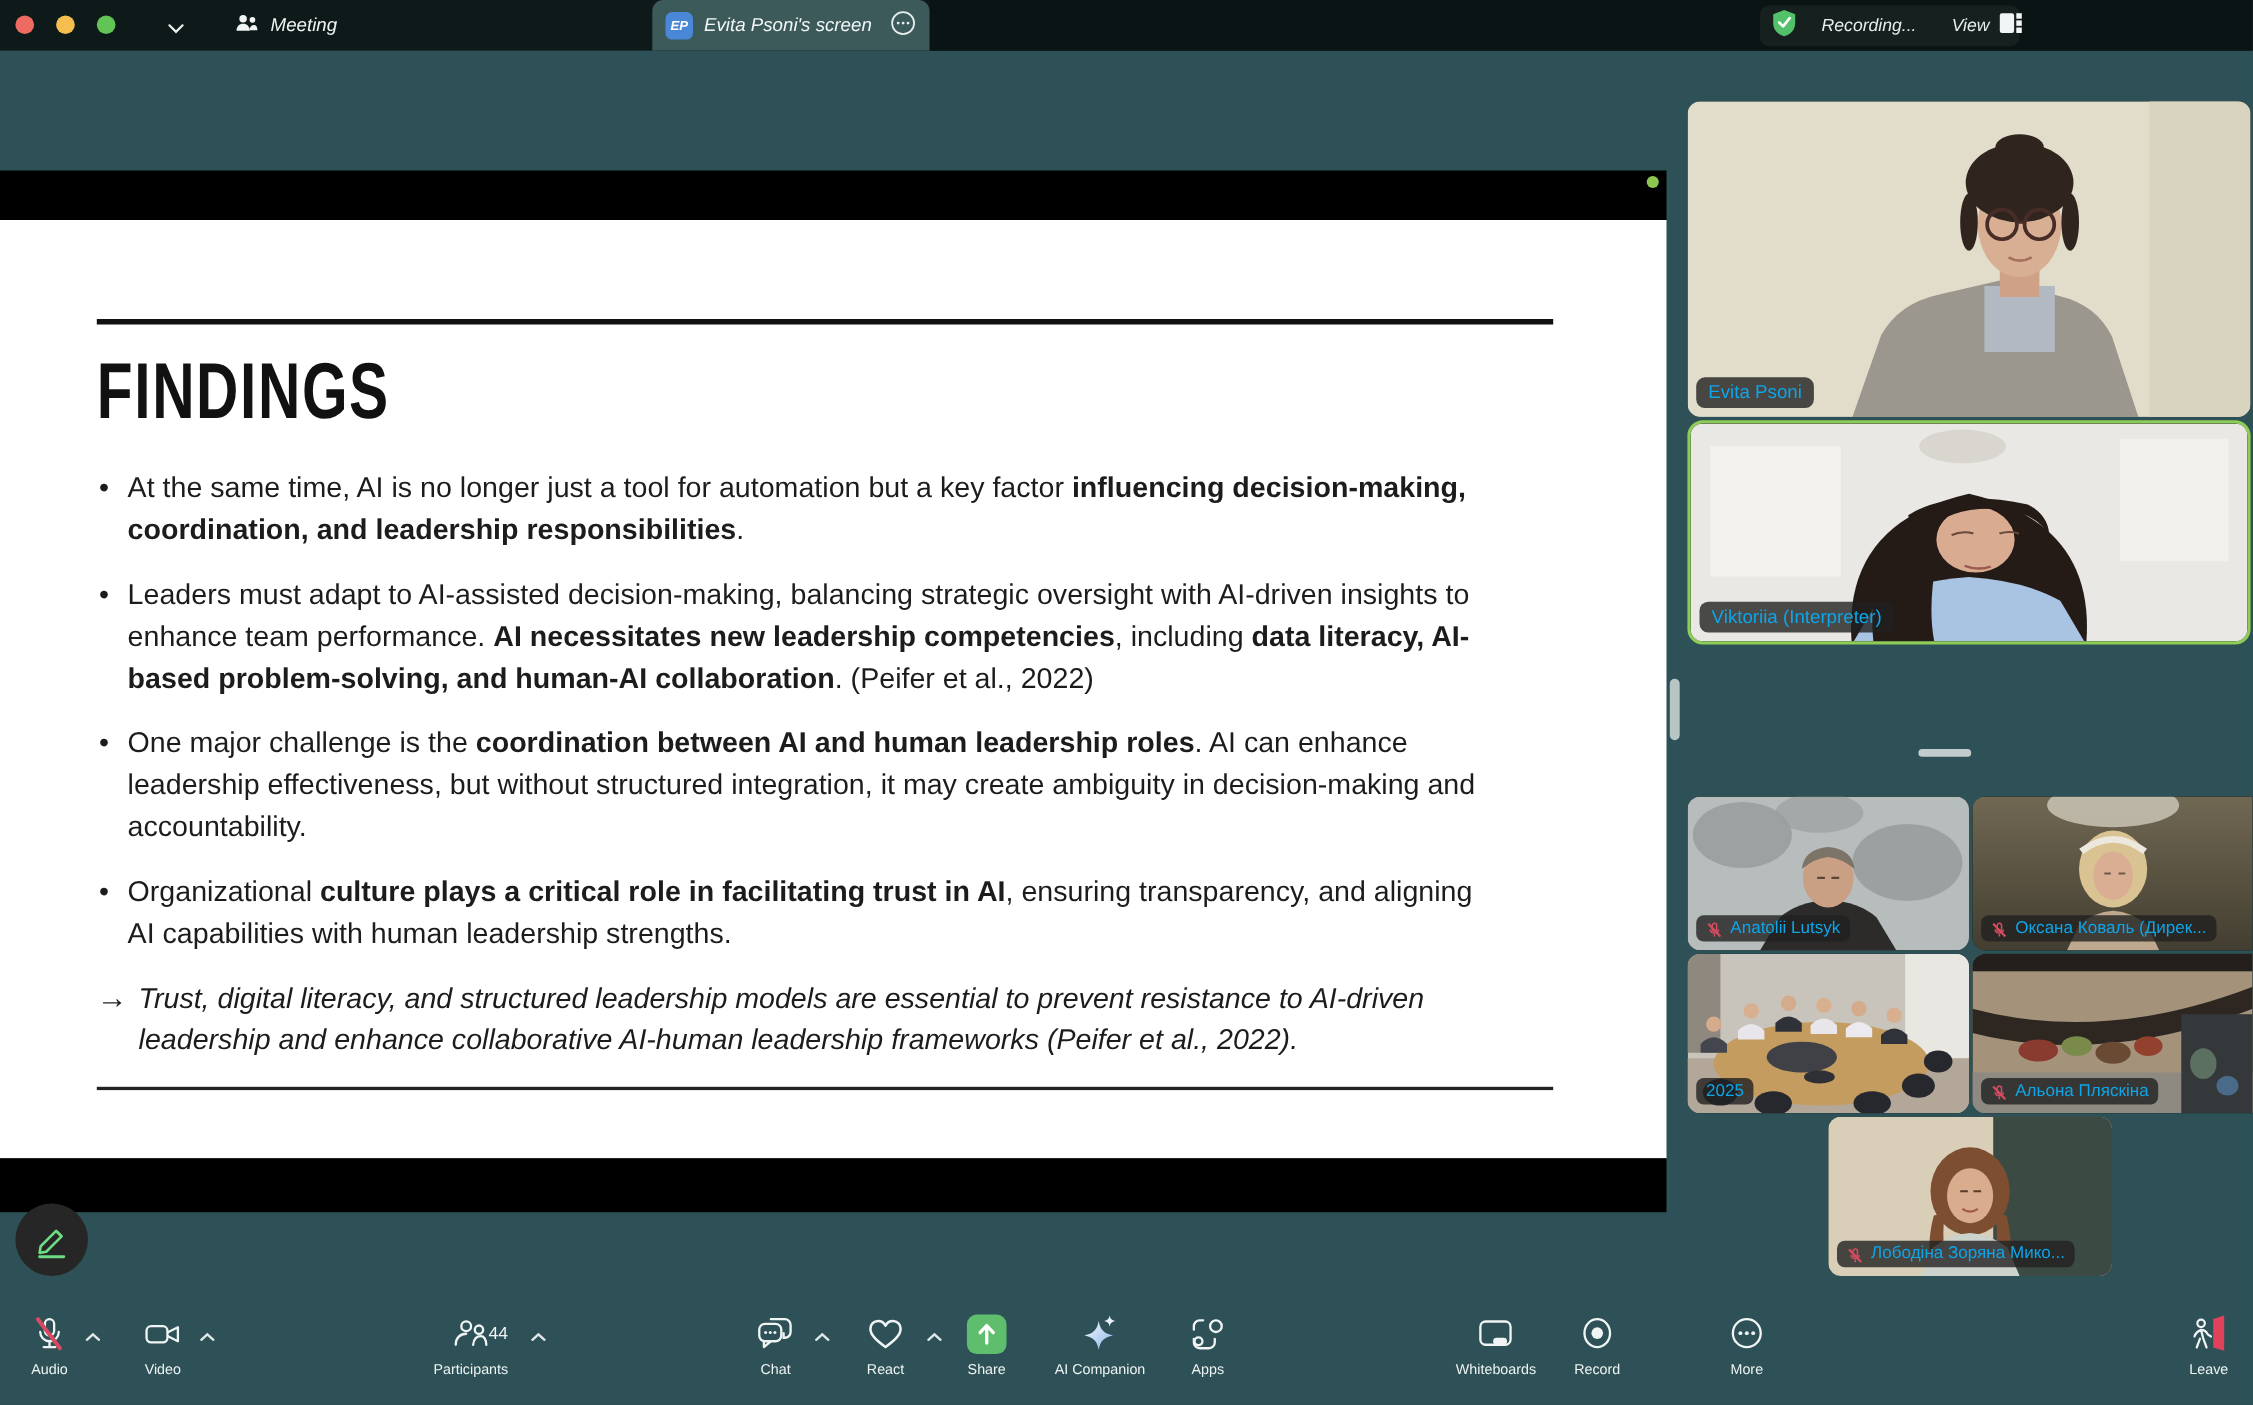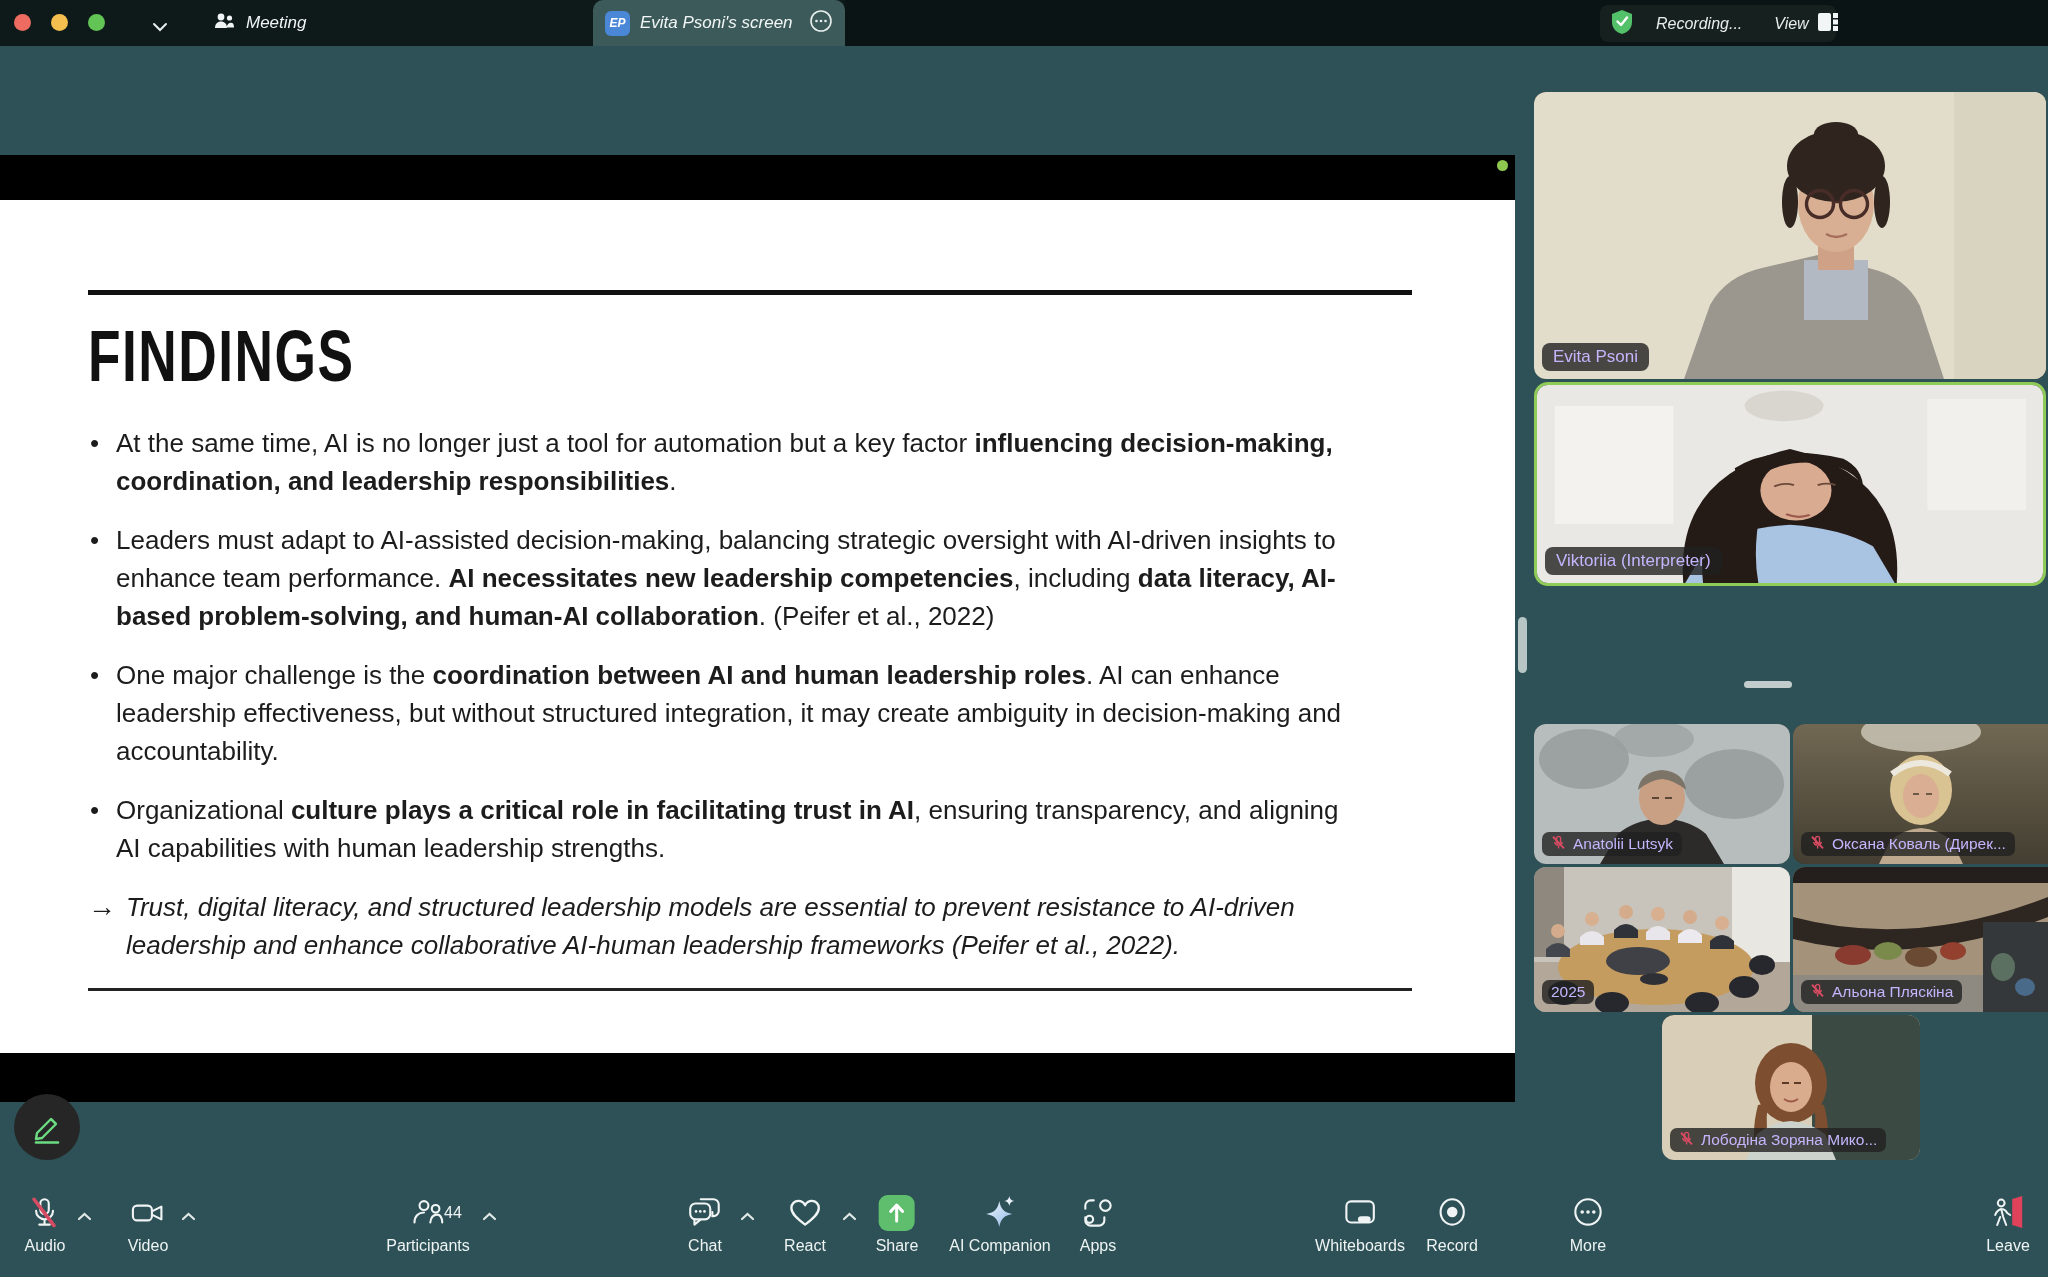--- a/index.html
+++ b/index.html
@@ -80,33 +80,33 @@
   .tile-evita     { left:1534px; top:92px;  width:512px; height:287px; }
   .tile-viktoriia { left:1534px; top:382px; width:512px; height:204px; border:3px solid #8fcb57; border-radius:14px; }
   .tile-anatolii  { left:1534px; top:724px; width:256px; height:140px; }
   .tile-oksana    { left:1793px; top:724px; width:255px; height:140px; border-radius:12px 0 0 12px; }
   .tile-2025      { left:1534px; top:867px; width:256px; height:145px; }
   .tile-alyona    { left:1793px; top:867px; width:255px; height:145px; border-radius:12px 0 0 12px; }
   .tile-lobodina  { left:1662px; top:1015px; width:258px; height:145px; }
   .name-chip {
     position:absolute; left:8px; bottom:8px; max-width:calc(100% - 12px);
     background:rgba(32,32,32,.8); border-radius:8px; padding:4px 11px;
-    display:flex; align-items:flex-start; gap:7px;
-    color:#c4b5fd; font-size:17px; white-space:nowrap; overflow:hidden;
+    display:flex; align-items:flex-end; gap:7px;
+    color:#0ea5e9; font-size:17px; white-space:nowrap; overflow:hidden;
   }
   .name-chip.small { font-size:15.5px; padding:3px 9px; border-radius:7px; }
   .drag-handle { position:absolute; left:1744px; top:681px; width:48px; height:7px; border-radius:4px; background:#c3cccc; }
 
   
   .toolbar-item {
     position:absolute; top:1192px; transform:translateX(-50%);
     display:flex; flex-direction:column; align-items:center; width:max-content; cursor:default;
   }
   .ti-icon { height:42px; display:flex; align-items:center; justify-content:center; }
-  .ti-label { font-size:16px; color:#eef3f3; margin-top:3px; white-space:nowrap; }
+  .ti-label { font-size:13px; color:#eef3f3; margin-top:3px; white-space:nowrap; }
   .caret { position:absolute; top:1207px; }
   .pcount { position:absolute; left:444px; top:1204px; font-size:16px; color:#eef3f3; }
 </style>
 </head>
 <body>
 
 <div class="titlebar">
   <div class="titlebar-right"></div>
 
   <div class="traffic t-red"></div>

